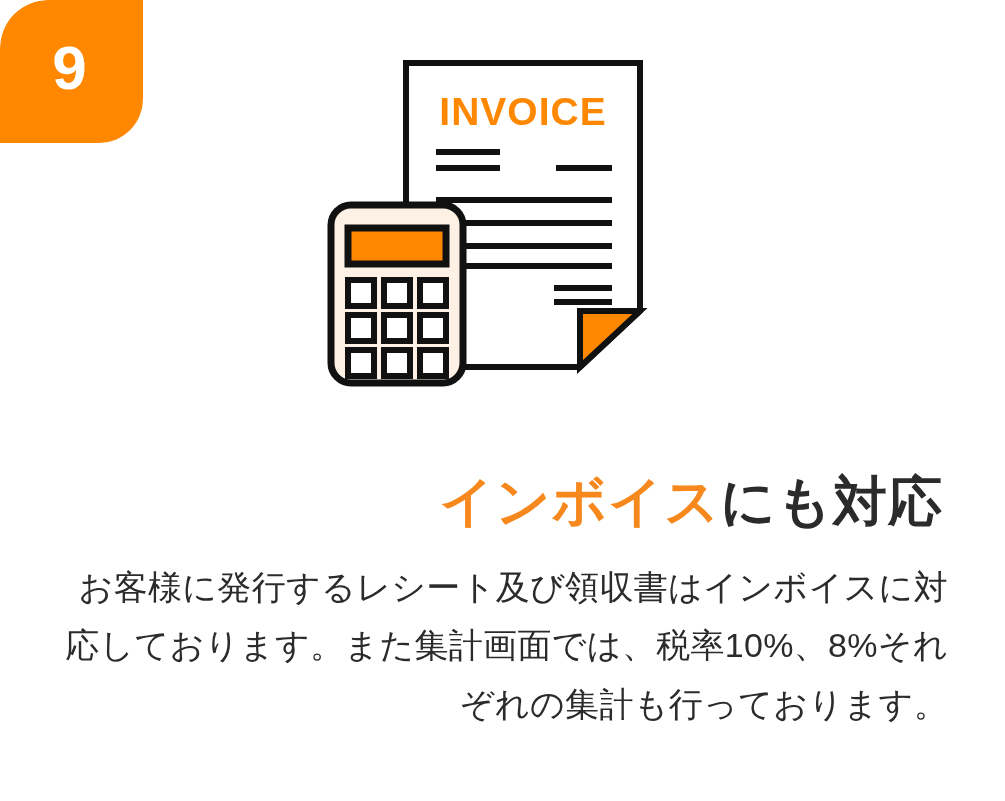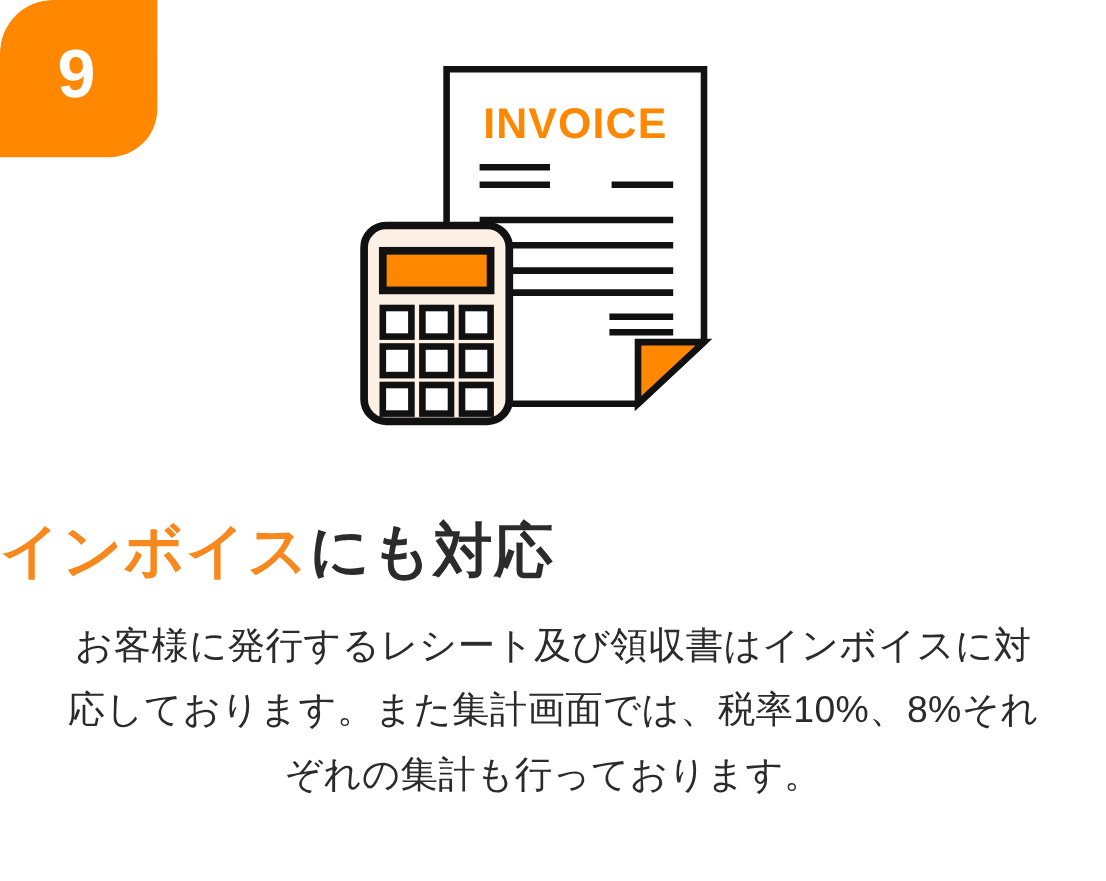--- a/index.html
+++ b/index.html
@@ -56,42 +56,42 @@
   #illustration svg {
     display: block;
   }
 
   
   #heading {
     position: absolute;
     left: 0;
     top: 424px;
     width: 943px;
-    text-align: left;
+    text-align: right;
     font-size: 54px;
     font-weight: 700;
     line-height: 1.2;
     letter-spacing: 1px;
     white-space: nowrap;
   }
   .heading-accent { color: #f6881e; }
   .heading-rest   { color: #2b2b2b; }
 
   
   #body-text {
     position: absolute;
     left: 58px;
     top: 524px;
     width: 890px;
     font-size: 34px;
     line-height: 1.72;
     color: #2b2b2b;
     font-weight: 400;
     letter-spacing: 0.3px;
-    text-align: center;
+    text-align: right;
   }
 </style>
 </head>
 <body>
 
 <div id="card">
 
   <div id="badge">
     <span id="badge-number">9</span>
   </div>

